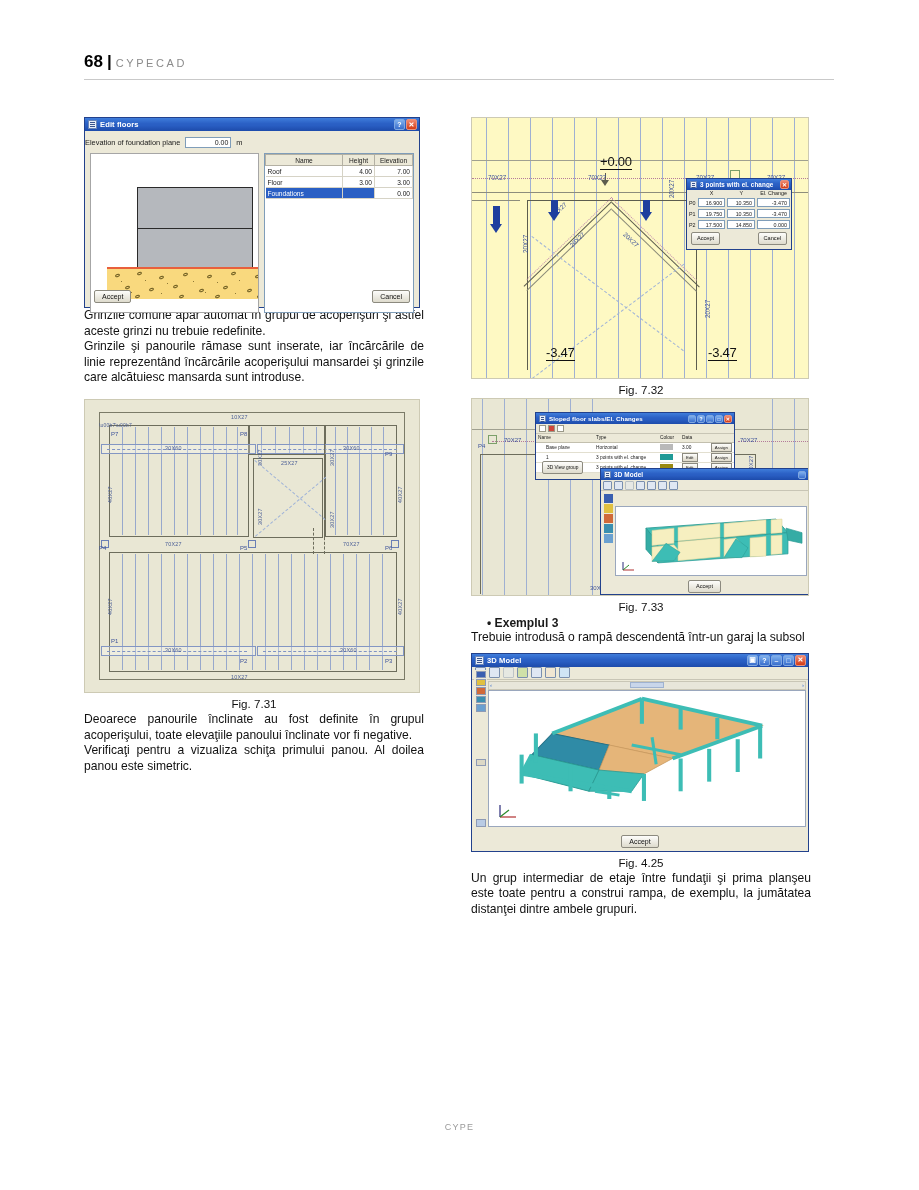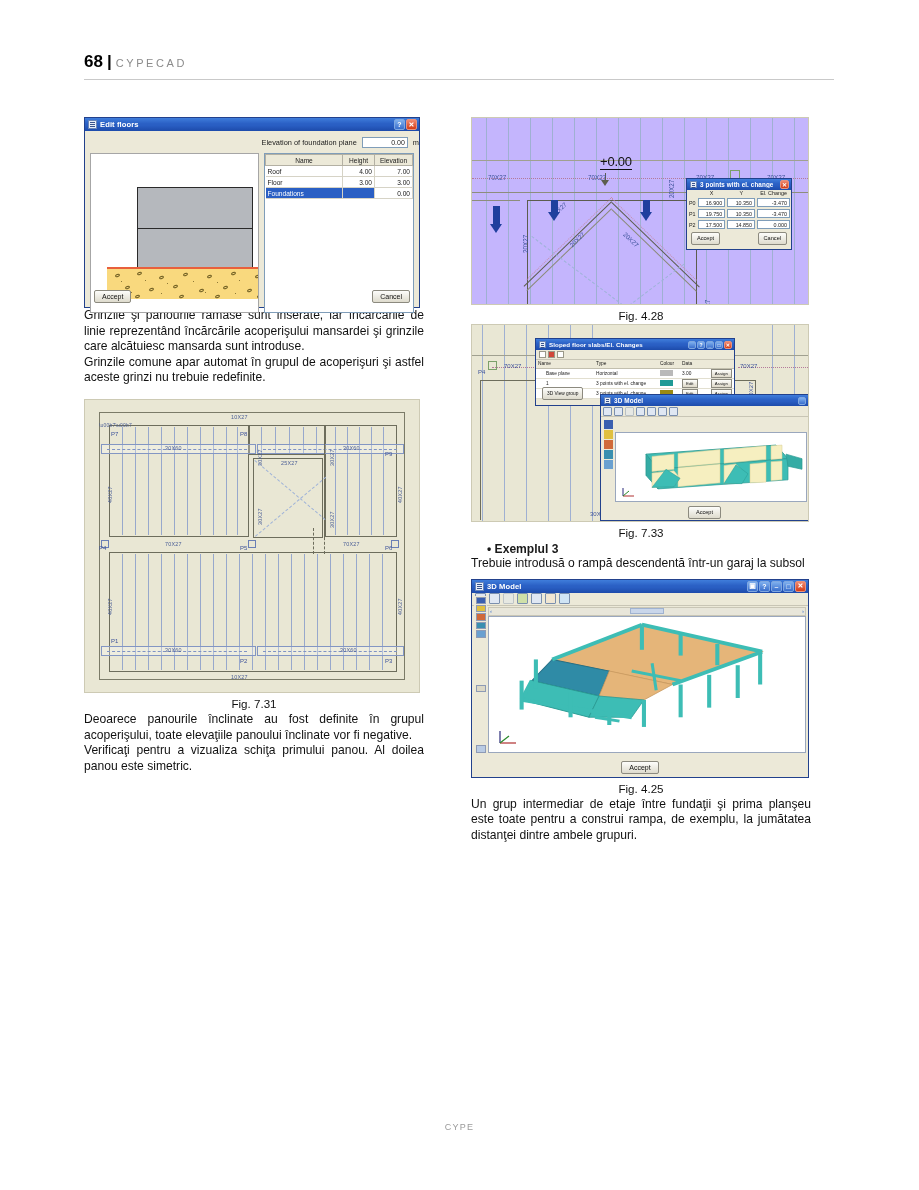--- a/index.html
+++ b/index.html
@@ -55,21 +55,21 @@
   .btn {
     border:1px solid #8c8a7f; background:linear-gradient(to bottom,#fdfdfb,#dedbcd);
     font-size:7px; padding:1px 7px; border-radius:2px; color:#111; line-height:9px;
     display:inline-block; text-align:center;
   }
   .field { background:#fff; border:1px solid #7f9db9; font-size:7px; text-align:right;
            padding:0 2px; line-height:10px; height:11px; }
 
   
   #dlg-floors { width:336px; height:191px; }
-  #dlg-floors .elev-row { display:flex; align-items:center; justify-content:flex-end;
+  #dlg-floors .elev-row { display:flex; align-items:center; justify-content:flex-start;
                           gap:5px; padding:6px 0 5px 0; font-size:7.4px; }
   #dlg-floors .elev-row .field { width:46px; }
   #dlg-floors .bodyarea { display:flex; padding:0 5px; gap:5px; height:160px; }
   #dlg-floors .canvas { flex:1; background:#fff; border:1px solid #a6a6a6; position:relative; overflow:hidden; }
   #dlg-floors .tablewrap { width:150px; background:#fff; border:1px solid #7f9db9; }
   #dlg-floors table { width:100%; border-collapse:collapse; font-size:6.6px; }
   #dlg-floors th { background:#ece9d8; border:1px solid #b3b0a3; font-weight:normal;
                    padding:1px 2px; height:11px; }
   #dlg-floors td { border-bottom:1px solid #d6d3c6; border-right:1px solid #d6d3c6;
                    padding:1px 2px; height:11px; }
@@ -94,21 +94,21 @@
   #fig731 .dimtxt { position:absolute; font-size:5.4px; color:#4a5e96; letter-spacing:.2px; }
   #fig731 .dimtxt.v { transform:rotate(-90deg); transform-origin:left top; }
   #fig731 .lbl { position:absolute; font-size:6px; color:#3e539a; }
   #fig731 .beam { position:absolute; border:1px solid #8396c3; background:rgba(255,255,255,.25); }
   #fig731 .dashln { position:absolute; border-top:1px dashed #7f93c4; }
   #fig731 .col { position:absolute; width:8px; height:8px; border:1.2px solid #6a7fb5; background:#e9e7d4; }
   #fig731 .diag { position:absolute; border-top:1px dashed #9fb3d8; transform-origin:left top; }
   #fig731 .dashv { position:absolute; border-left:1px dashed #6d6d5c; }
 
   
-  #fig732 { width:338px; height:188px; background:#c4b5fd; border:1px solid #cdcab4;
+  #fig732 { width:338px; height:262px; background:#fef9c3; border:1px solid #cdcab4;
             position:relative; overflow:hidden; }
   #fig732 .gv { position:absolute; width:1px; background:#9fb0d2; top:0; bottom:0; }
   #fig732 .gh { position:absolute; height:1px; background:#a0a090; left:0; right:0; }
   #fig732 .dotline { position:absolute; border-top:1px dotted #b47b9b; left:0; right:0; }
   #fig732 .txt { position:absolute; font-size:6.3px; color:#3e539a; }
   #fig732 .txt.v { transform:rotate(-90deg); transform-origin:left top; }
   #fig732 .big { position:absolute; font-size:13px; color:#111; border-bottom:1px solid #111;
                  padding-bottom:0px; letter-spacing:-.2px; }
   #fig732 .arrow { position:absolute; width:13px; }
   #fig732 .arrow .stem { width:7px; margin:0 auto; background:#1f3f9e; }
@@ -267,22 +267,22 @@
         </table>
       </div>
     </div>
 
     <div class="btnbar">
       <span class="btn">Accept</span>
       <span class="btn">Cancel</span>
     </div>
   </div>
 
+  <p class="body">Grinzile comune apar automat în grupul de acoperişuri şi astfel aceste grinzi nu trebuie redefinite.</p>
   <p class="body">Grinzile şi panourile rămase sunt inserate, iar încărcările de linie reprezentând încărcările acoperişului mansardei şi grinzile care alcătuiesc mansarda sunt introduse.</p>
-  <p class="body">Grinzile comune apar automat în grupul de acoperişuri şi astfel aceste grinzi nu trebuie redefinite.</p>
 
   <div id="fig731" style="margin-top:13px">
 
     <div class="outline" style="left:14px;top:12px;right:14px;bottom:12px;border-color:#7b7b68;border-width:1px"></div>
 
     <div class="outline" style="left:24px;top:25px;width:140px;height:112px;"></div>
     <div class="outline" style="left:240px;top:25px;width:72px;height:112px;"></div>
     <div class="outline" style="left:164px;top:25px;width:76px;height:30px;"></div>
     <div class="outline" style="left:168px;top:58px;width:70px;height:80px;"></div>
 
@@ -518,21 +518,21 @@
               </td>
           </tr>
         </tbody>
       </table>
       <div class="btnbar">
         <span class="btn">Accept</span>
         <span class="btn">Cancel</span>
       </div>
     </div>
   </div>
-  <div class="caption">Fig. 4.28</div>
+  <div class="caption">Fig. 7.32</div>
 
   <div id="fig733">
     <div class="gv" style="left:10px"></div>
       <div class="gv" style="left:32px"></div>
     <div class="gv" style="left:54px"></div>
       <div class="gv" style="left:76px"></div>
     <div class="gv" style="left:98px"></div>
       <div class="gv" style="left:120px"></div>
     <div class="gv" style="left:300px"></div>
       <div class="gv" style="left:322px"></div>

